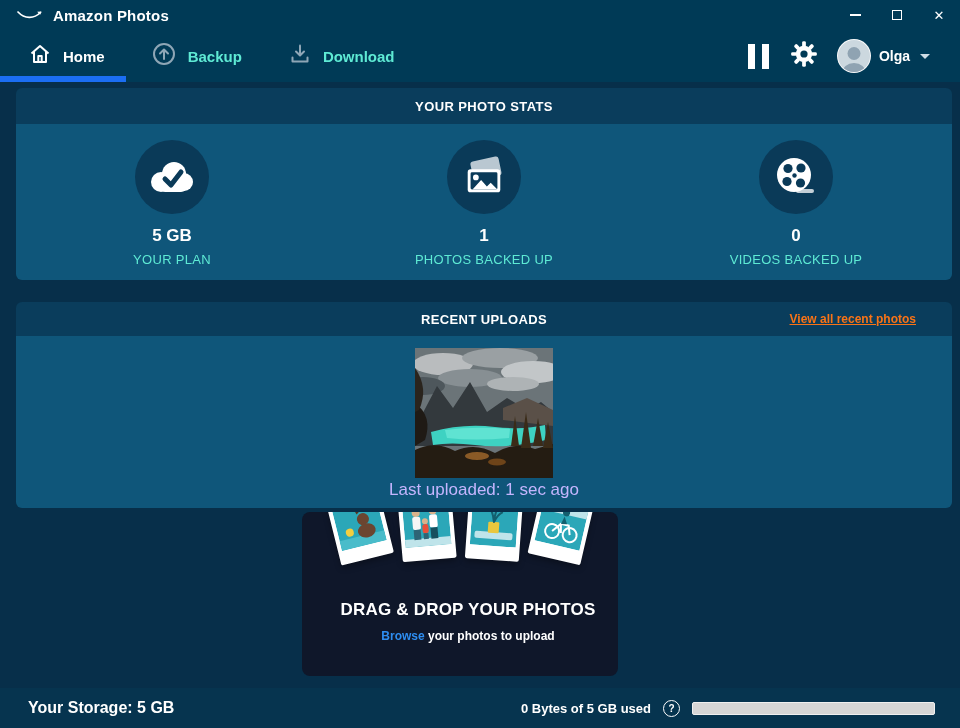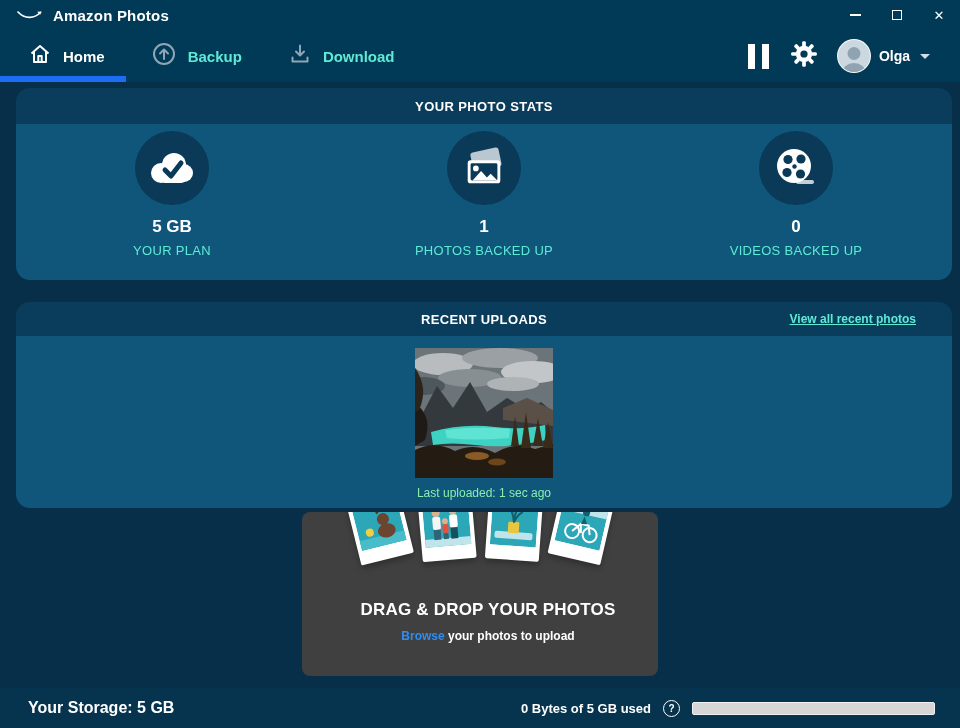--- a/index.html
+++ b/index.html
@@ -31,41 +31,41 @@
   .pause-bar { width:7px; height:25px; background:#fff; }
   .gear-btn { cursor:pointer; display:flex; }
   .user-menu { display:flex; align-items:center; gap:8px; cursor:pointer; }
   .avatar { width:34px; height:34px; border-radius:50%; background:#ccd8df; border:1px solid rgba(255,255,255,.85); position:relative; overflow:hidden; }
   .avatar-head { position:absolute; left:50%; top:7px; transform:translateX(-50%); width:13px; height:13px; border-radius:50%; background:#8fa3b2; }
   .avatar-body { position:absolute; left:50%; bottom:-11px; transform:translateX(-50%); width:24px; height:20px; border-radius:50%; background:#8fa3b2; }
   .user-name { font-size:14px; font-weight:700; }
   .caret-down { width:0; height:0; border-left:5px solid transparent; border-right:5px solid transparent; border-top:5px solid #cfdde6; margin-left:2px; }
 
   
-  .panel { position:absolute; left:16px; right:8px; border-radius:14px; overflow:hidden; }
+  .panel { position:absolute; left:16px; right:8px; border-radius:6px; overflow:hidden; }
   .panel-header { height:36px; background:#0a3d5c; display:flex; align-items:center; justify-content:center; position:relative; }
   .panel-title { font-size:13px; font-weight:700; letter-spacing:.4px; }
   .panel-body { background:#0f567a; }
 
   .stats-panel { top:88px; height:192px; }
   .stats-panel .panel-body { height:156px; display:flex; }
-  .stat { flex:1; display:flex; flex-direction:column; align-items:center; padding-top:7px; }
+  .stat { flex:1; display:flex; flex-direction:column; align-items:center; padding-top:16px; }
   .stat-circle { width:74px; height:74px; border-radius:50%; background:#0a3a58; display:flex; align-items:center; justify-content:center; }
   .stat-value { margin-top:12px; font-size:17px; font-weight:700; }
   .stat-label { margin-top:6px; font-size:13px; color:#5eead4; letter-spacing:.3px; }
 
   .recent-panel { top:302px; height:206px; }
   .recent-panel .panel-header { height:34px; }
-  .view-all-link { position:absolute; right:36px; top:50%; transform:translateY(-50%); font-size:12px; font-weight:700; color:#5eead4; text-decoration:underline; cursor:pointer; }
+  .view-all-link { position:absolute; right:36px; top:50%; transform:translateY(-50%); font-size:12px; font-weight:700; color:#f97316; text-decoration:underline; cursor:pointer; }
   .recent-panel .panel-body { height:172px; display:flex; flex-direction:column; align-items:center; }
   .thumb { width:138px; height:130px; margin-top:12px; cursor:pointer; }
-  .thumb-caption { margin-top:8px; font-size:12px; color:#86efac; }
+  .thumb-caption { margin-top:2px; font-size:17px; color:#c4b5fd; }
 
   
-  .dropzone { position:absolute; left:302px; top:512px; width:356px; height:164px; background:#404040; border-radius:8px; overflow:hidden; text-align:center;padding-left:16px; }
+  .dropzone { position:absolute; left:302px; top:512px; width:316px; height:164px; background:#0f172a; border-radius:8px; overflow:hidden; text-align:center;padding-left:16px; }
   .polaroids { position:absolute; left:0; right:0; top:-16px; display:flex; justify-content:center; gap:13px; }
   .polaroid { width:54px; height:64px; background:#fff; border-radius:2px; padding:4px 4px 0 4px; box-shadow:0 3px 6px rgba(0,0,0,.3); }
   .rot1 { transform:rotate(-14deg); } .rot2 { transform:rotate(-5deg); }
   .rot3 { transform:rotate(4deg); }  .rot4 { transform:rotate(13deg); }
   .dz-title { margin-top:88px; font-size:17px; font-weight:700; letter-spacing:.2px; }
   .dz-sub { margin-top:9px; font-size:12px; font-weight:700; }
   .browse-link { color:#2e8df0; cursor:pointer; }
 
   
   .statusbar { position:absolute; left:0; right:0; bottom:0; height:40px; background:#06344f; display:flex; align-items:center; padding:0 25px 0 28px; }

